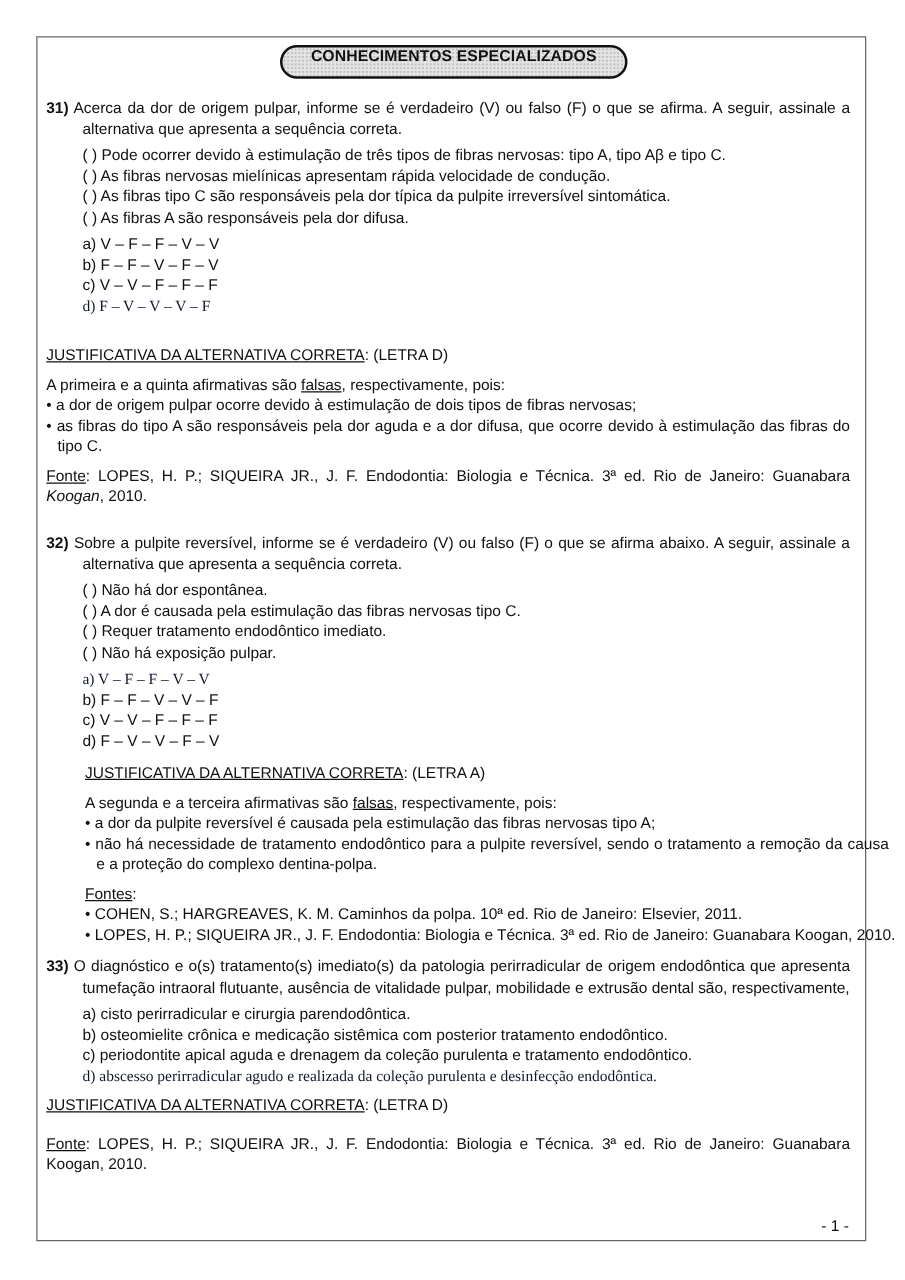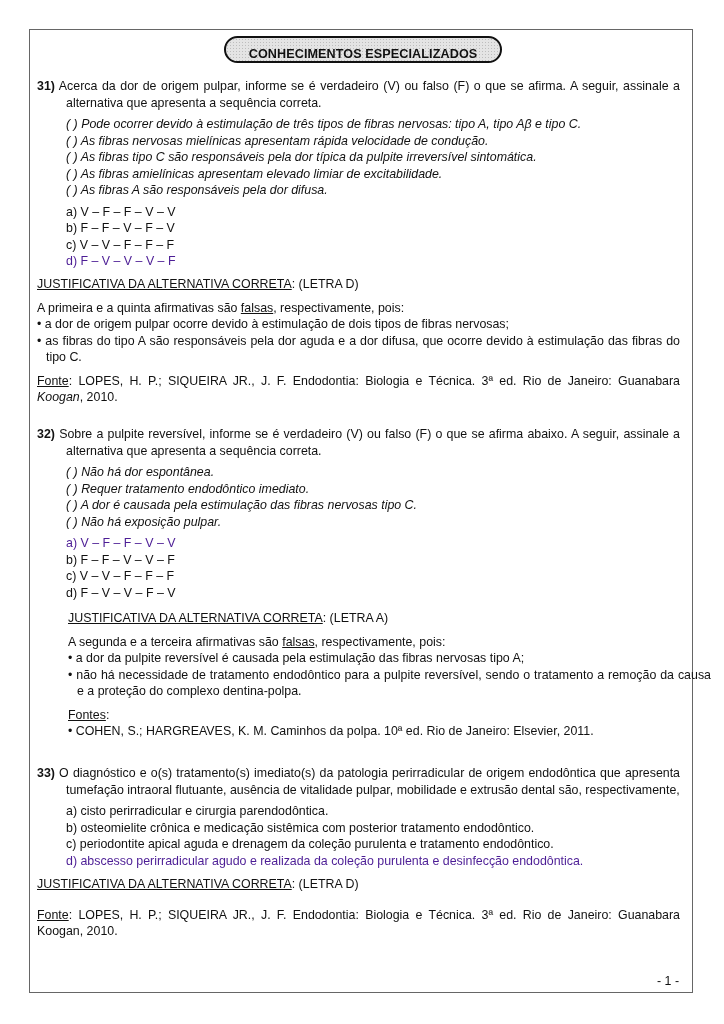--- a/index.html
+++ b/index.html
@@ -5,29 +5,29 @@
   html, body { margin:0; padding:0; background:#fff; }
   body { width:724px; height:1024px; position:relative; overflow:hidden;
          font-family:"Liberation Sans", sans-serif; color:#111; font-size:12.4px; }
   .page { position:absolute; left:29px; top:29px; width:664px; height:964px;
           border:1px solid #666; box-sizing:border-box; }
   .pill { position:absolute; left:224px; top:36px; width:278px; height:27px;
           border:2px solid #111; border-radius:14px; box-sizing:border-box;
           background-color:#e4e4e4;
           background-image: radial-gradient(#bdbdbd 0.7px, transparent 0.8px);
           background-size:3px 3px;
-          display:flex; align-items:flex-end; justify-content:center;
+          display:flex; align-items:flex-start; justify-content:center;
           font-weight:bold; font-size:12.6px; letter-spacing:0.1px; }
   .qnum { font-weight:bold; }
   .just { text-align:justify; }
-  .red { color:#4c1d95; }
+  .red { color:#0f172a;font-family:Liberation Serif, serif; }
   u { text-decoration:underline; }
   .block { position:absolute; left:37px; width:643px; line-height:16.5px; }
   .indent { padding-left:29px; }
-  .stmt { padding-left:29px; white-space:nowrap;font-style:italic; }
+  .stmt { padding-left:29px; white-space:nowrap; }
   .opt { padding-left:29px; white-space:nowrap; }
   .bullet { padding-left:9px; text-indent:-9px; }
   .footer { position:absolute; left:37px; top:1028px; font-weight:bold; white-space:nowrap; }
   .pagenum { position:absolute; left:657px; top:974px; white-space:nowrap; }
   .wide { text-align:justify; text-align-last:justify; }
 </style>
 </head>
 <body>
 
 <div class="page"></div>
@@ -35,21 +35,20 @@
   <span>CONHECIMENTOS ESPECIALIZADOS</span>
 </div>
 
 <div class="block" style="top:78px;">
   <div class="wide"><span class="qnum">31)</span> <span>Acerca da dor de origem pulpar, informe se é verdadeiro (V) ou falso (F) o que se afirma. A seguir, assinale a</span></div>
   <div class="indent">alternativa que apresenta a sequência correta.</div>
   <div style="height:5px"></div>
   <div class="stmt">(    ) Pode ocorrer devido à estimulação de três tipos de fibras nervosas: tipo A, tipo Aβ e tipo C.</div>
   <div class="stmt">(    ) As fibras nervosas mielínicas apresentam rápida velocidade de condução.</div>
   <div class="stmt">(    ) As fibras tipo C são responsáveis pela dor típica da pulpite irreversível sintomática.</div>
-  <div class="stmt">(    ) As fibras amielínicas apresentam elevado limiar de excitabilidade.</div>
   <div class="stmt">(    ) As fibras A são responsáveis pela dor difusa.</div>
   <div style="height:5px"></div>
   <div class="opt">a) V – F – F – V – V</div>
   <div class="opt">b) F – F – V – F – V</div>
   <div class="opt">c) V – V – F – F – F</div>
   <div class="opt red">d) F – V – V – V – F</div>
 </div>
 
 <div class="block" style="top:276px;">
   <div><u>JUSTIFICATIVA DA ALTERNATIVA CORRETA</u><span>: (LETRA D)</span></div>
@@ -59,39 +58,40 @@
   <div class="bullet just">• as fibras do tipo A são responsáveis pela dor aguda e a dor difusa, que ocorre devido à estimulação das fibras do tipo C.</div>
   <div style="height:7px"></div>
   <div class="just"><u>Fonte</u><span>: LOPES, H. P.; SIQUEIRA JR., J. F. Endodontia: Biologia e Técnica. 3ª ed. Rio de Janeiro: Guanabara </span><i>Koogan</i><span>, 2010.</span></div>
 </div>
 
 <div class="block" style="top:426px;">
   <div class="wide"><span class="qnum">32)</span> <span>Sobre a pulpite reversível, informe se é verdadeiro (V) ou falso (F) o que se afirma abaixo. A seguir, assinale a</span></div>
   <div class="indent">alternativa que apresenta a sequência correta.</div>
   <div style="height:5px"></div>
   <div class="stmt">(    ) Não há dor espontânea.</div>
+  <div class="stmt">(    ) A dor é causada pela estimulação das fibras nervosas tipo C.</div>
   <div class="stmt">(    ) Requer tratamento endodôntico imediato.</div>
-  <div class="stmt">(    ) A dor é causada pela estimulação das fibras nervosas tipo C.</div>
   <div class="stmt">(    ) Não há exposição pulpar.</div>
   <div style="height:5px"></div>
   <div class="opt red">a) V – F – F – V – V</div>
   <div class="opt">b) F – F – V – V – F</div>
   <div class="opt">c) V – V – F – F – F</div>
   <div class="opt">d) F – V – V – F – V</div>
 </div>
 
 <div class="block" style="top:610px;margin-left:31px;">
   <div><u>JUSTIFICATIVA DA ALTERNATIVA CORRETA</u><span>: (LETRA A)</span></div>
   <div style="height:7px"></div>
   <div><span>A segunda e a terceira afirmativas são </span><u>falsas</u><span>, respectivamente, pois:</span></div>
   <div class="bullet">• a dor da pulpite reversível é causada pela estimulação das fibras nervosas tipo A;</div>
   <div class="bullet just">• não há necessidade de tratamento endodôntico para a pulpite reversível, sendo o tratamento a remoção da causa e a proteção do complexo dentina-polpa.</div>
   <div style="height:7px"></div>
   <div><u>Fontes</u><span>:</span></div>
   <div class="bullet" style="white-space:nowrap">• COHEN, S.; HARGREAVES, K. M. Caminhos da polpa. 10ª ed. Rio de Janeiro: Elsevier, 2011.</div>
+  <div class="bullet" style="white-space:nowrap">• LOPES, H. P.; SIQUEIRA JR., J. F. Endodontia: Biologia e Técnica. 3ª ed. Rio de Janeiro: Guanabara Koogan, 2010.</div>
 </div>
 
 <div class="block" style="top:765px;">
   <div class="wide"><span class="qnum">33)</span> <span>O diagnóstico e o(s) tratamento(s) imediato(s) da patologia perirradicular de origem endodôntica que apresenta</span></div>
   <div class="indent" style="white-space:nowrap">tumefação intraoral flutuante, ausência de vitalidade pulpar, mobilidade e extrusão dental são, respectivamente,</div>
   <div style="height:5px"></div>
   <div class="opt">a) cisto perirradicular e cirurgia parendodôntica.</div>
   <div class="opt">b) osteomielite crônica e medicação sistêmica com posterior tratamento endodôntico.</div>
   <div class="opt">c) periodontite apical aguda e drenagem da coleção purulenta e tratamento endodôntico.</div>
   <div class="opt red">d) abscesso perirradicular agudo e realizada da coleção purulenta e desinfecção endodôntica.</div>

